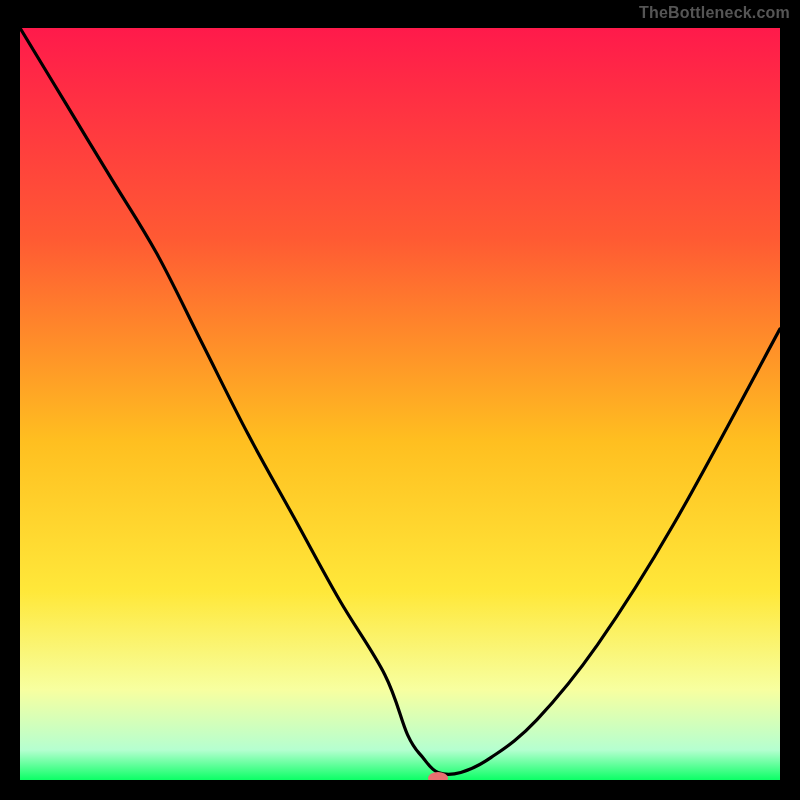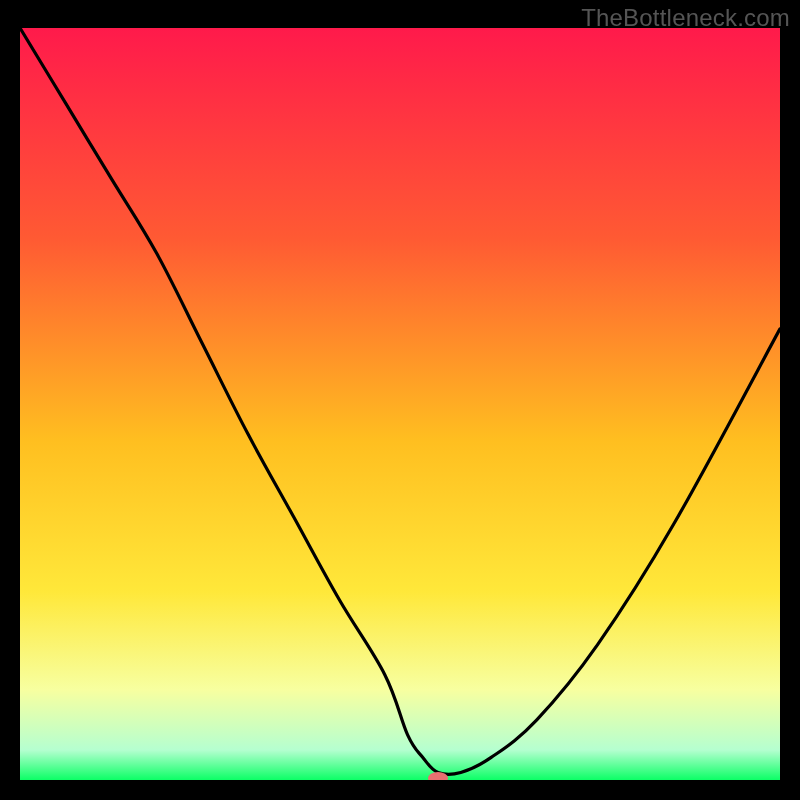--- a/index.html
+++ b/index.html
@@ -14,22 +14,22 @@
     width: 800px;
     height: 800px;
     background: #000;
     position: relative;
   }
   .watermark {
     position: absolute;
     top: 4px;
     right: 10px;
     color: #555;
-    font-size: 24px;
-    font-weight: normal;
+    font-size: 16px;
+    font-weight: bold;
     letter-spacing: 0.2px;
   }
   .plot-wrap {
     position: absolute;
     left: 20px;
     right: 20px;
     top: 28px;
     bottom: 20px;
     background: #000;
   }

